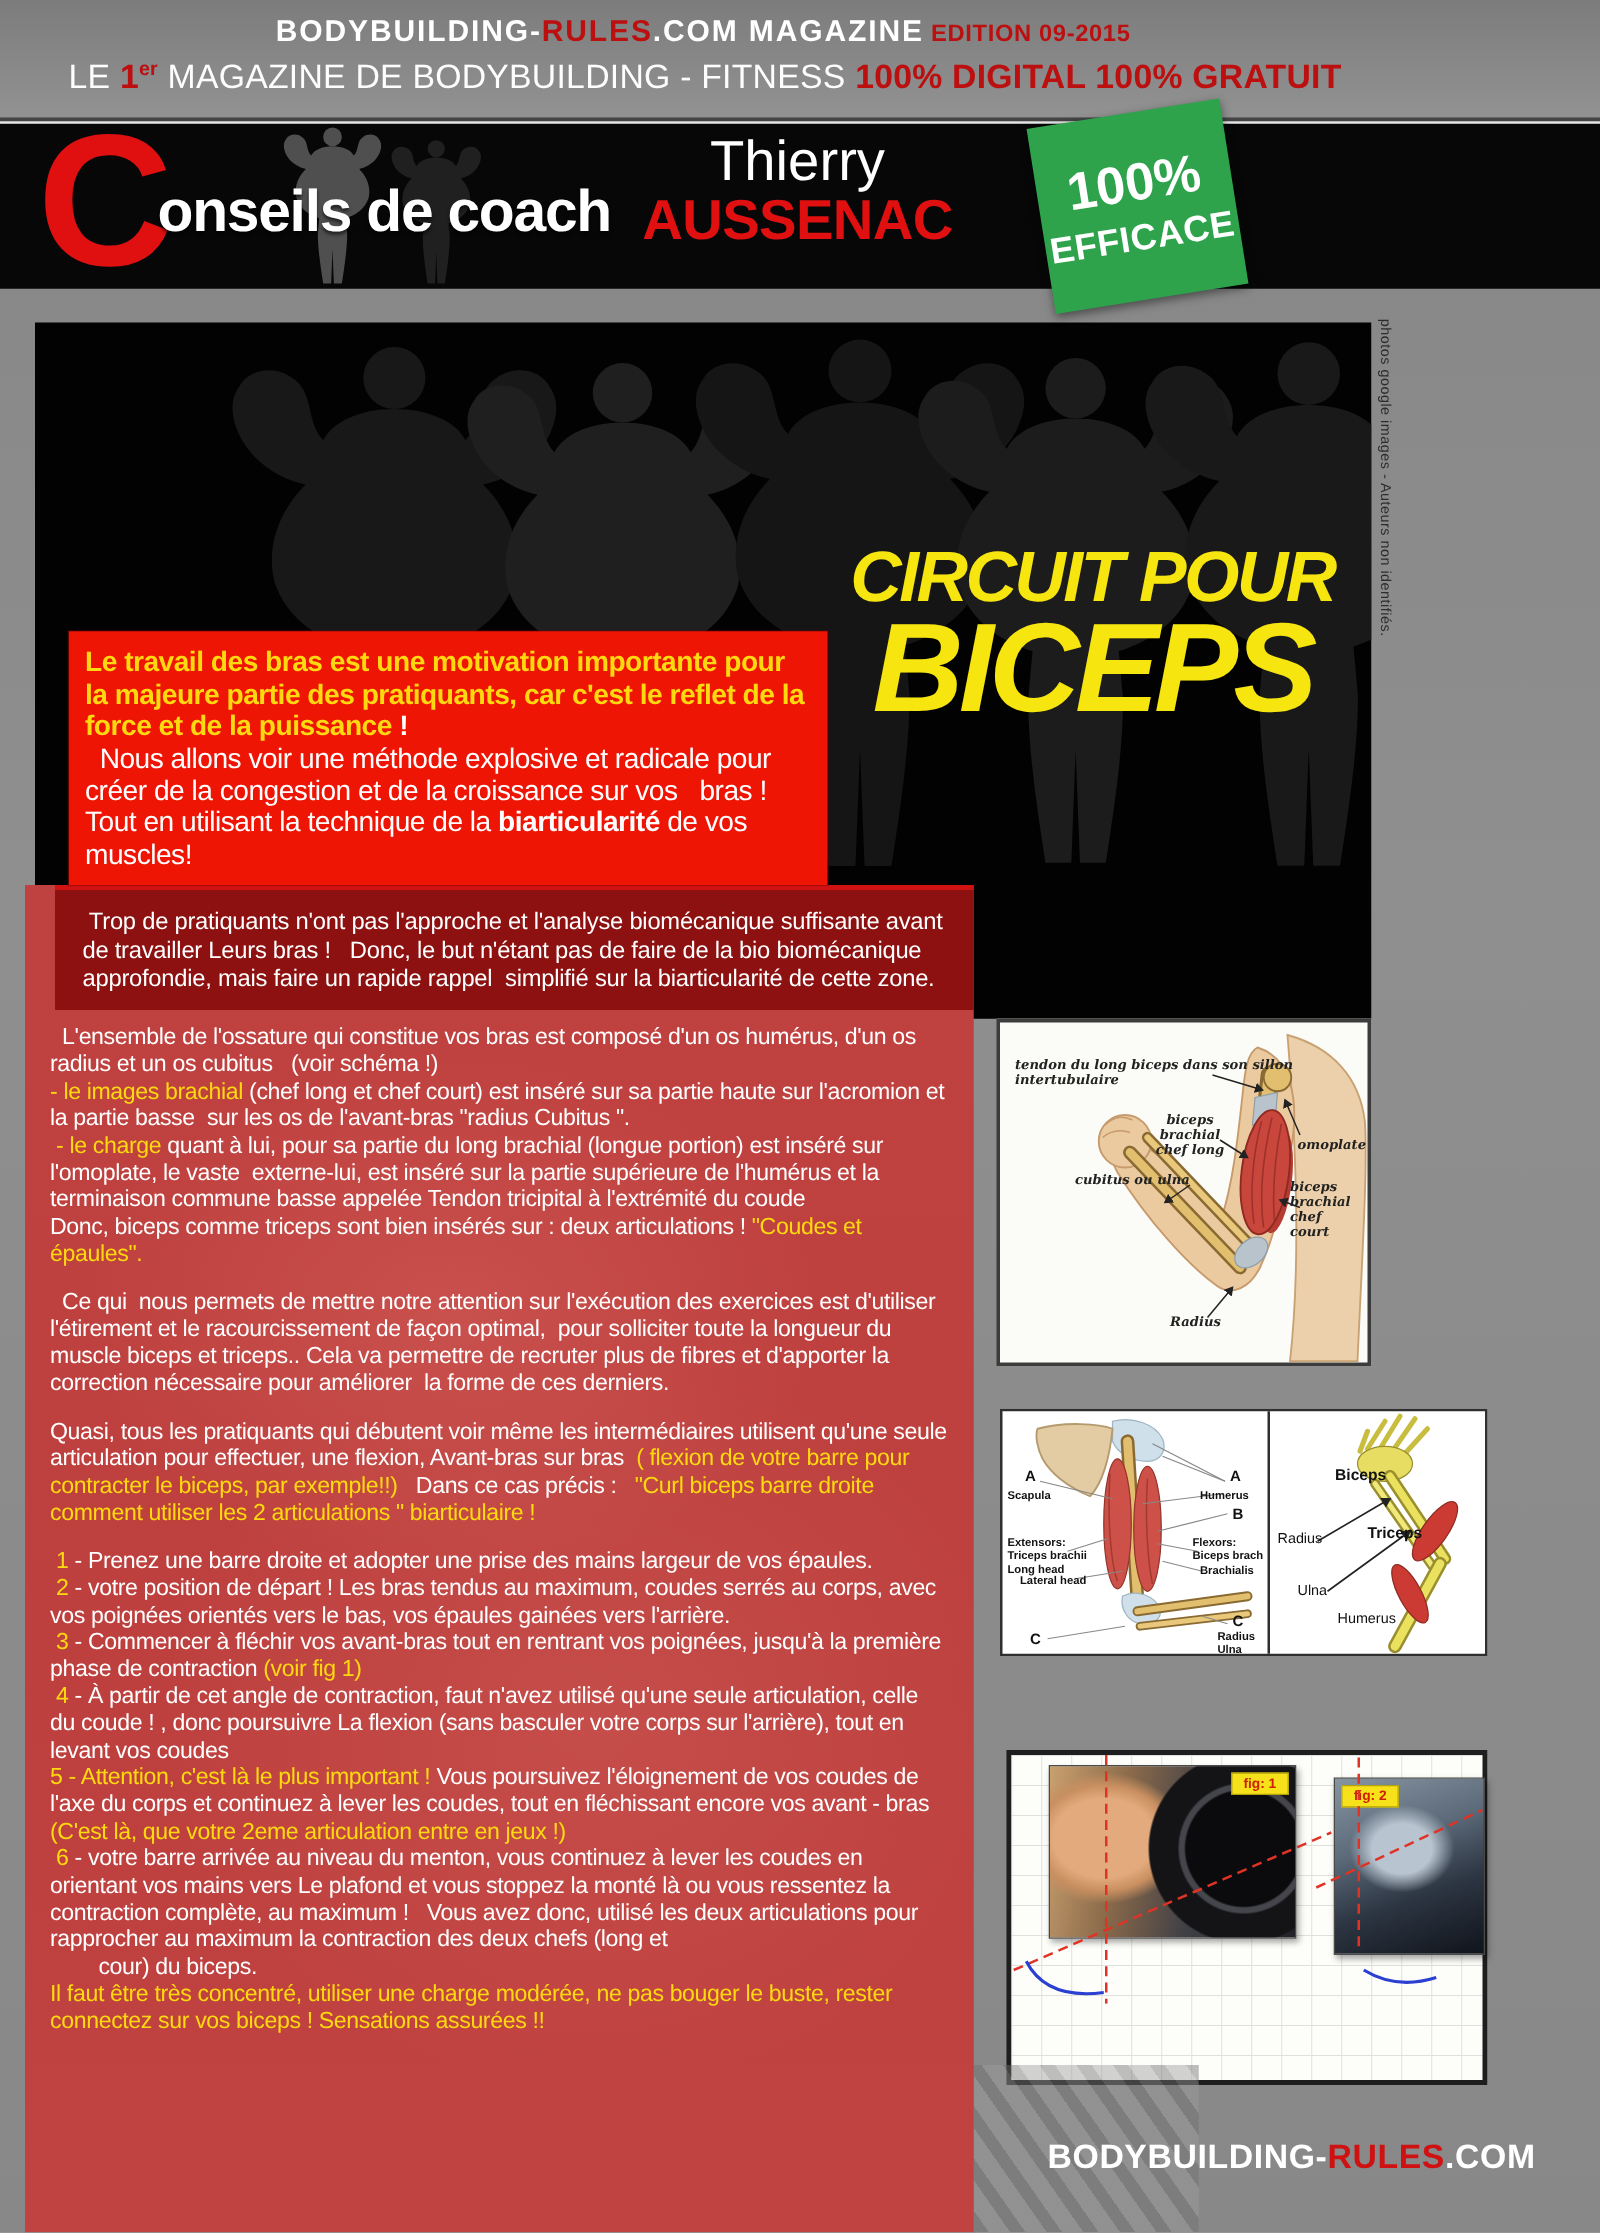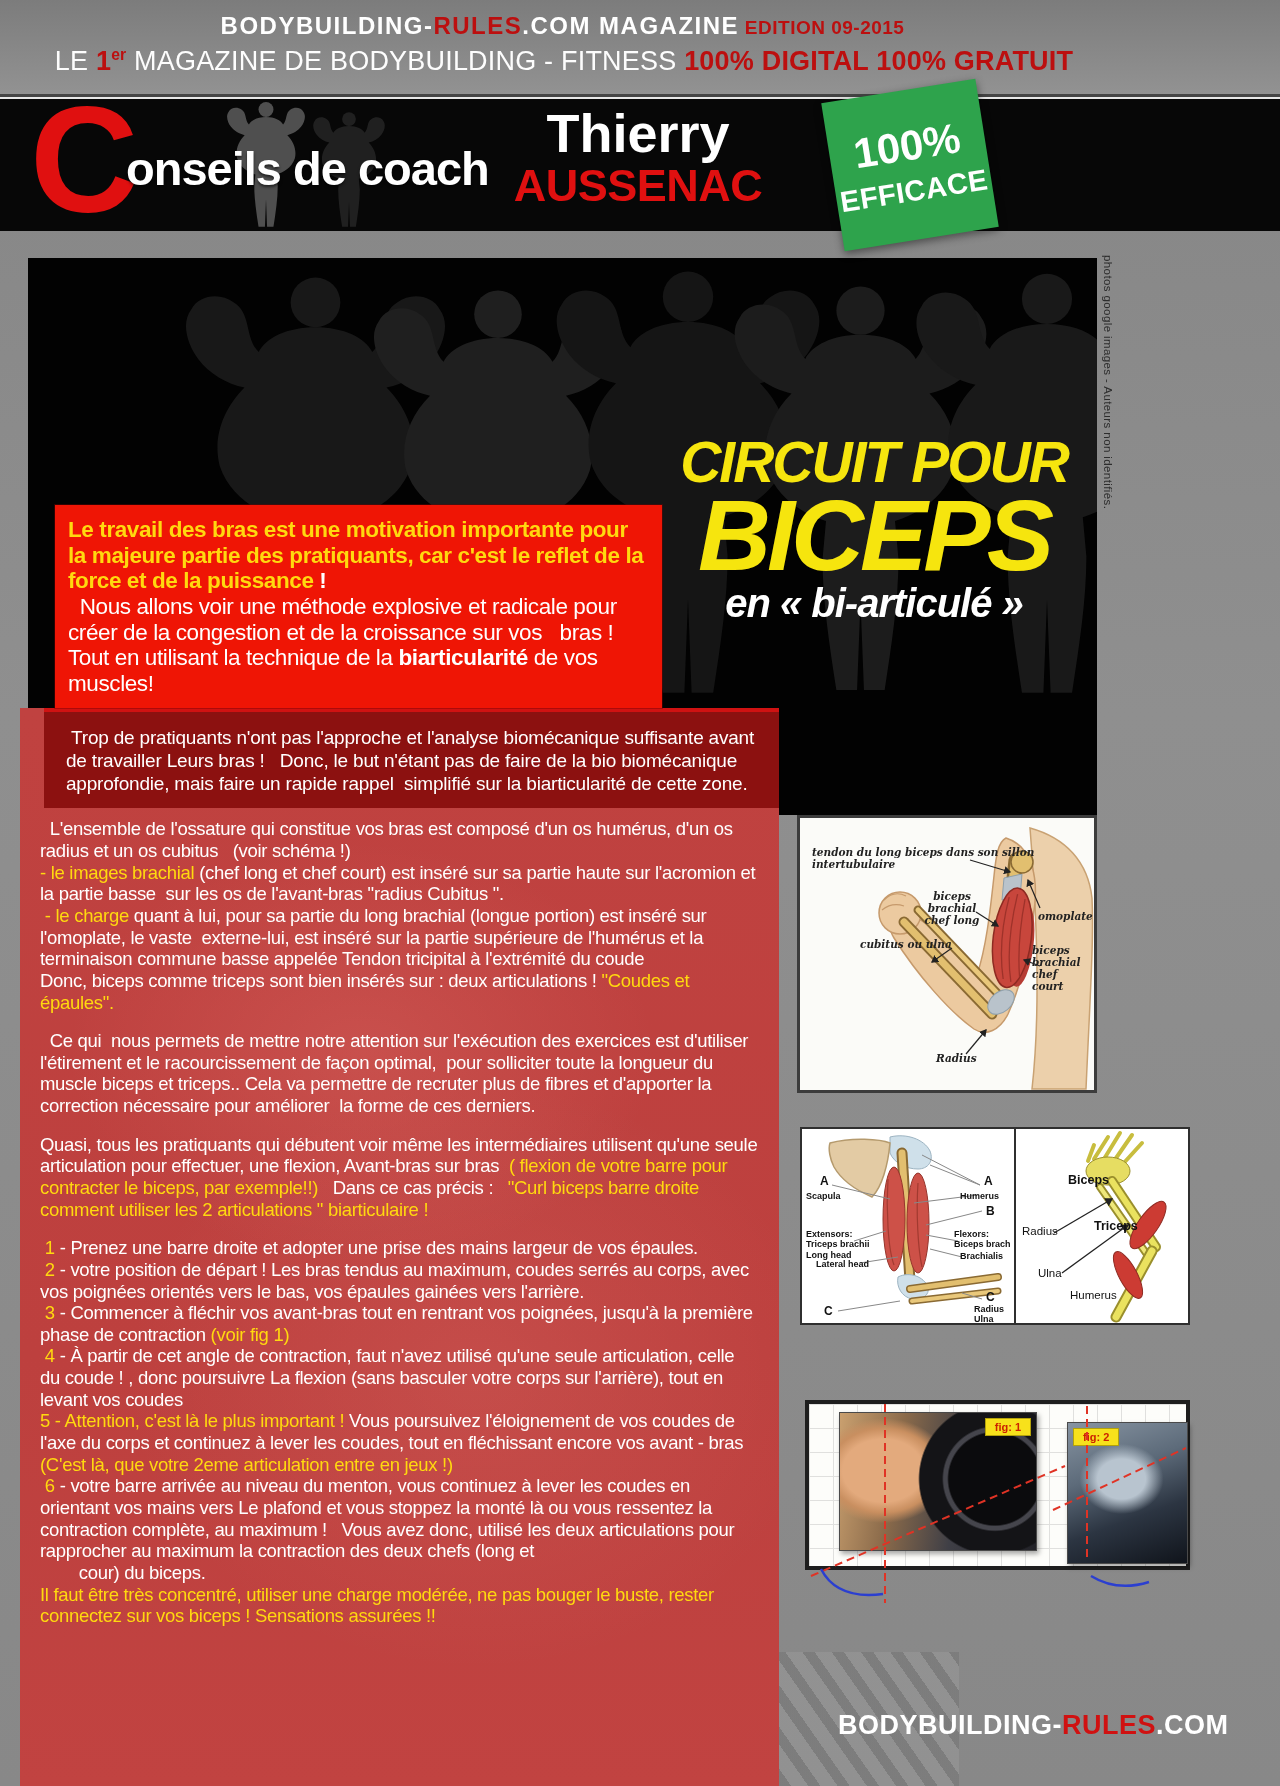--- a/index.html
+++ b/index.html
@@ -28,21 +28,21 @@
   
   .black-header{position:absolute;top:97px;left:0;width:100%;height:132px;background:#070707;
                 border-top:2px solid #e8e8e8;}
   .statue{position:absolute;left:212px;top:2px;height:128px;opacity:.85;}
   .statue2{position:absolute;left:300px;top:12px;height:118px;opacity:.5;}
   .initial-c{position:absolute;left:30px;top:-14px;font-size:150px;line-height:1;
              font-weight:bold;color:#e01010;}
   .coach-title{position:absolute;left:126px;top:42px;font-size:47px;font-weight:bold;
                color:#fff;letter-spacing:-1px;text-shadow:0 2px 3px rgba(0,0,0,.6);}
   .author{position:absolute;left:498px;top:6px;width:280px;text-align:center;line-height:1.05;}
-  .author-first{font-size:54px;font-weight:bold;color:#fff;}
+  .author-first{font-size:45px;font-weight:normal;color:#fff;}
   .author-last{font-size:45px;font-weight:bold;color:#e01010;letter-spacing:-.5px;}
   .badge{position:absolute;left:832px;top:-9px;width:156px;height:150px;background:#2ea34c;
          transform:rotate(-9deg);display:flex;flex-direction:column;align-items:center;
          justify-content:center;gap:10px;box-shadow:0 3px 8px rgba(0,0,0,.45);z-index:5;}
   .badge-l1{font-size:42px;font-weight:bold;color:#fff;line-height:1;}
   .badge-l2{font-size:29px;font-weight:bold;color:#fff;line-height:1;letter-spacing:.5px;}
 
   
   .photo-band{position:absolute;left:28px;top:258px;width:1069px;height:557px;background:#020202;overflow:hidden;}
   .photo-band svg{position:absolute;bottom:115px;}
@@ -75,21 +75,21 @@
   .article{padding:10px 20px 0 20px;font-size:18.5px;line-height:1.17;letter-spacing:-.3px;color:#fff;}
   .para{white-space:pre-wrap;}
   .para.gap{margin-top:17px;}
 
   
   .diagram{position:absolute;background:#fbfbf8;box-sizing:border-box;}
   .diagram1{left:797px;top:815px;width:300px;height:278px;border:3px solid #3c3c3c;}
   .diagram2{left:800px;top:1127px;width:390px;height:198px;border:2px solid #2f2f2f;display:flex;background:#fff;}
   .d2-left{width:212px;position:relative;border-right:2px solid #2f2f2f;}
   .d2-right{flex:1;position:relative;}
-  .diagram3{left:805px;top:1400px;width:385px;height:170px;border:4px solid #1e1e1e;
+  .diagram3{left:805px;top:1400px;width:385px;height:268px;border:4px solid #1e1e1e;
             background-color:#fdfdfa;
             background-image:linear-gradient(#e0e0de 1px,transparent 1px),
                              linear-gradient(90deg,#e0e0de 1px,transparent 1px);
             background-size:24px 24px;}
   .dlab{position:absolute;font-family:"DejaVu Serif","Liberation Serif",serif;font-style:italic;
         font-weight:bold;font-size:10.5px;color:#222;line-height:1.15;white-space:pre-line;}
   .dlab-sans{position:absolute;font-family:"Liberation Sans",sans-serif;font-size:9px;
              font-weight:bold;color:#111;line-height:1.15;white-space:pre-line;}
   .dletter{font-size:12px;}
   .d2r-plain{font-weight:normal;font-size:11.5px;}
@@ -173,21 +173,20 @@
     <svg style="left:840px" viewBox="0 0 100 120" width="358" height="430">
         <use href="#bb-sil" fill="#191919"></use>
       </svg>
   </section>
 
   <div class="side-note">photos google images -  Auteurs non identifiés.</div>
 
   <div class="title-block">
     <div class="title-l1">CIRCUIT POUR</div>
     <div class="title-l2">BICEPS</div>
-    <div class="title-l3">en « bi-articulé »</div>
   </div>
 
   <div class="intro-box"><span class="sg-yb">Le travail des bras est une motivation importante pour la majeure partie des pratiquants, car c'est le reflet de la force et de la puissance</span><span class="sg-wb"> !
 </span><span class="sg-w">  Nous allons voir une méthode explosive et radicale pour créer de la congestion et de la croissance sur vos   bras ! Tout en utilisant la technique de la </span><span class="sg-wb">biarticularité</span><span class="sg-w"> de vos muscles!</span></div>
 
   <section class="red-column">
     <div class="lead-block"> Trop de pratiquants n'ont pas l'approche et l'analyse biomécanique suffisante avant de travailler Leurs bras !   Donc, le but n'étant pas de faire de la bio biomécanique approfondie, mais faire un rapide rappel  simplifié sur la biarticularité de cette zone.</div>
     <div class="article">
         <div class="para"><span class="sg-w">  L'ensemble de l'ossature qui constitue vos bras est composé d'un os humérus, d'un os radius et un os cubitus   (voir schéma !)</span></div>
         <div class="para"><span class="sg-y">- le images brachial</span><span class="sg-w"> (chef long et chef court) est inséré sur sa partie haute sur l'acromion et la partie basse  sur les os de l'avant-bras "radius Cubitus ".</span></div>

